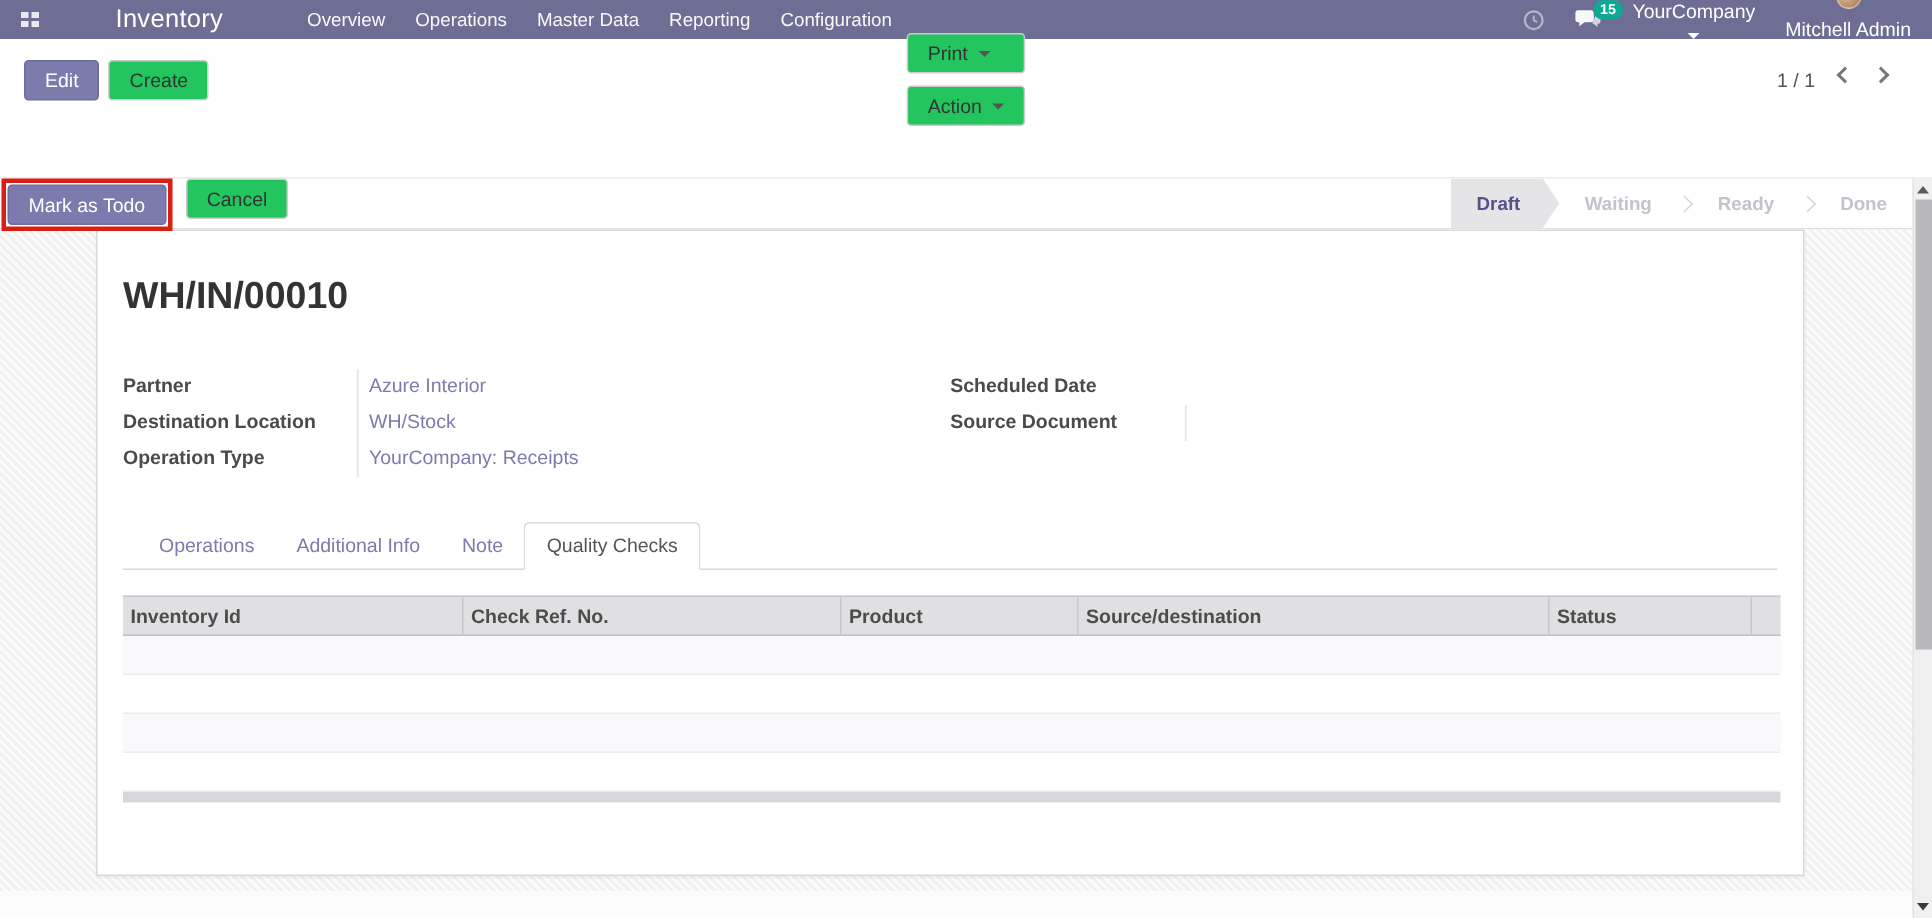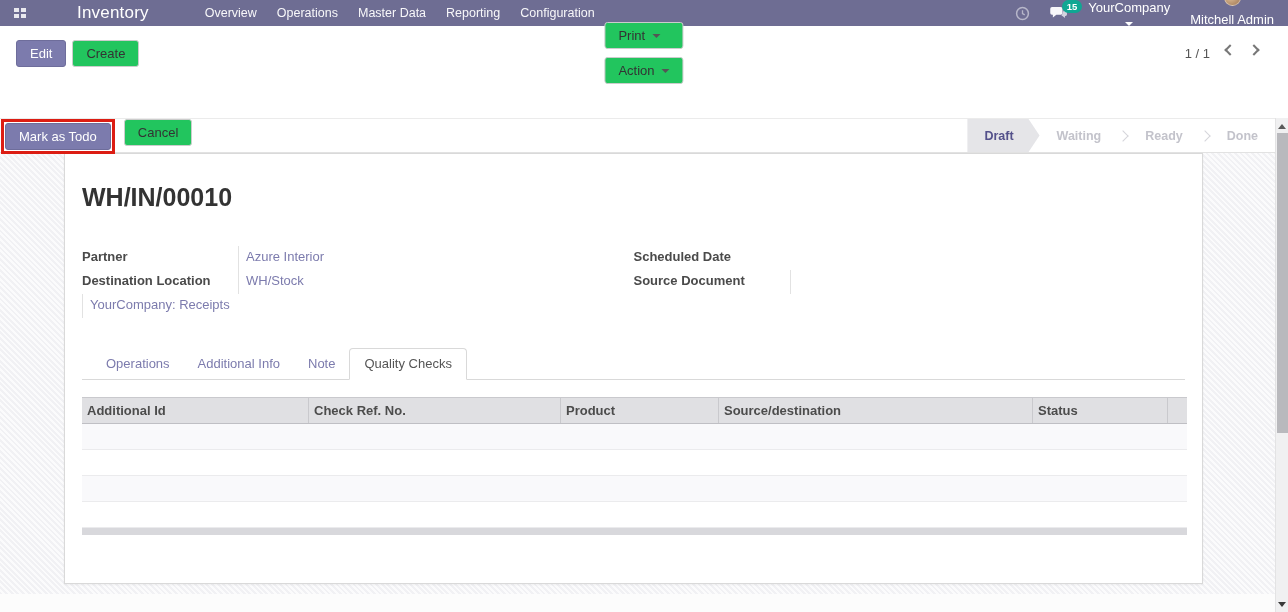--- a/index.html
+++ b/index.html
@@ -189,20 +189,21 @@
       <div class="fgroup">
         <div class="frow">
           <span class="flabel">Partner</span>
           <span class="fvalue link">Azure Interior</span>
         </div>
         <div class="frow">
           <span class="flabel">Destination Location</span>
           <span class="fvalue link">WH/Stock</span>
         </div>
         <div class="frow">
+          <span class="flabel">Operation Type</span>
           <span class="fvalue link">YourCompany: Receipts</span>
         </div>
       </div>
       <div class="fgroup">
         <div class="frow">
           <span class="flabel">Scheduled Date</span>
         </div>
         <div class="frow">
           <span class="flabel">Source Document</span>
           <span class="fvalue"></span>
@@ -212,21 +213,21 @@
 
     <div class="tabs">
       <span class="tab">Operations</span>
       <span class="tab">Additional Info</span>
       <span class="tab">Note</span>
       <span class="tab active">Quality Checks</span>
     </div>
 
     <div class="qtable">
       <div class="thead">
-        <div class="th c0">Additional Id</div>
+        <div class="th c0">Inventory Id</div>
         <div class="th c1">Check Ref. No.</div>
         <div class="th c2">Product</div>
         <div class="th c3">Source/destination</div>
         <div class="th c4">Status</div>
         <div class="th c5"></div>
       </div>
       <div class="trow odd"></div>
       <div class="trow"></div>
       <div class="trow odd"></div>
       <div class="trow"></div>

